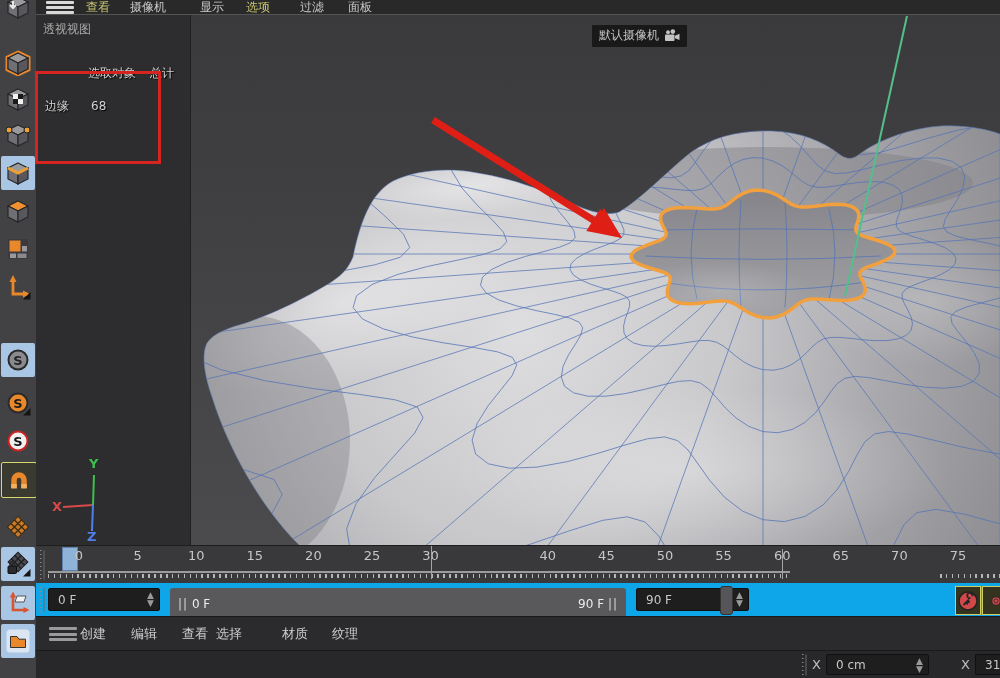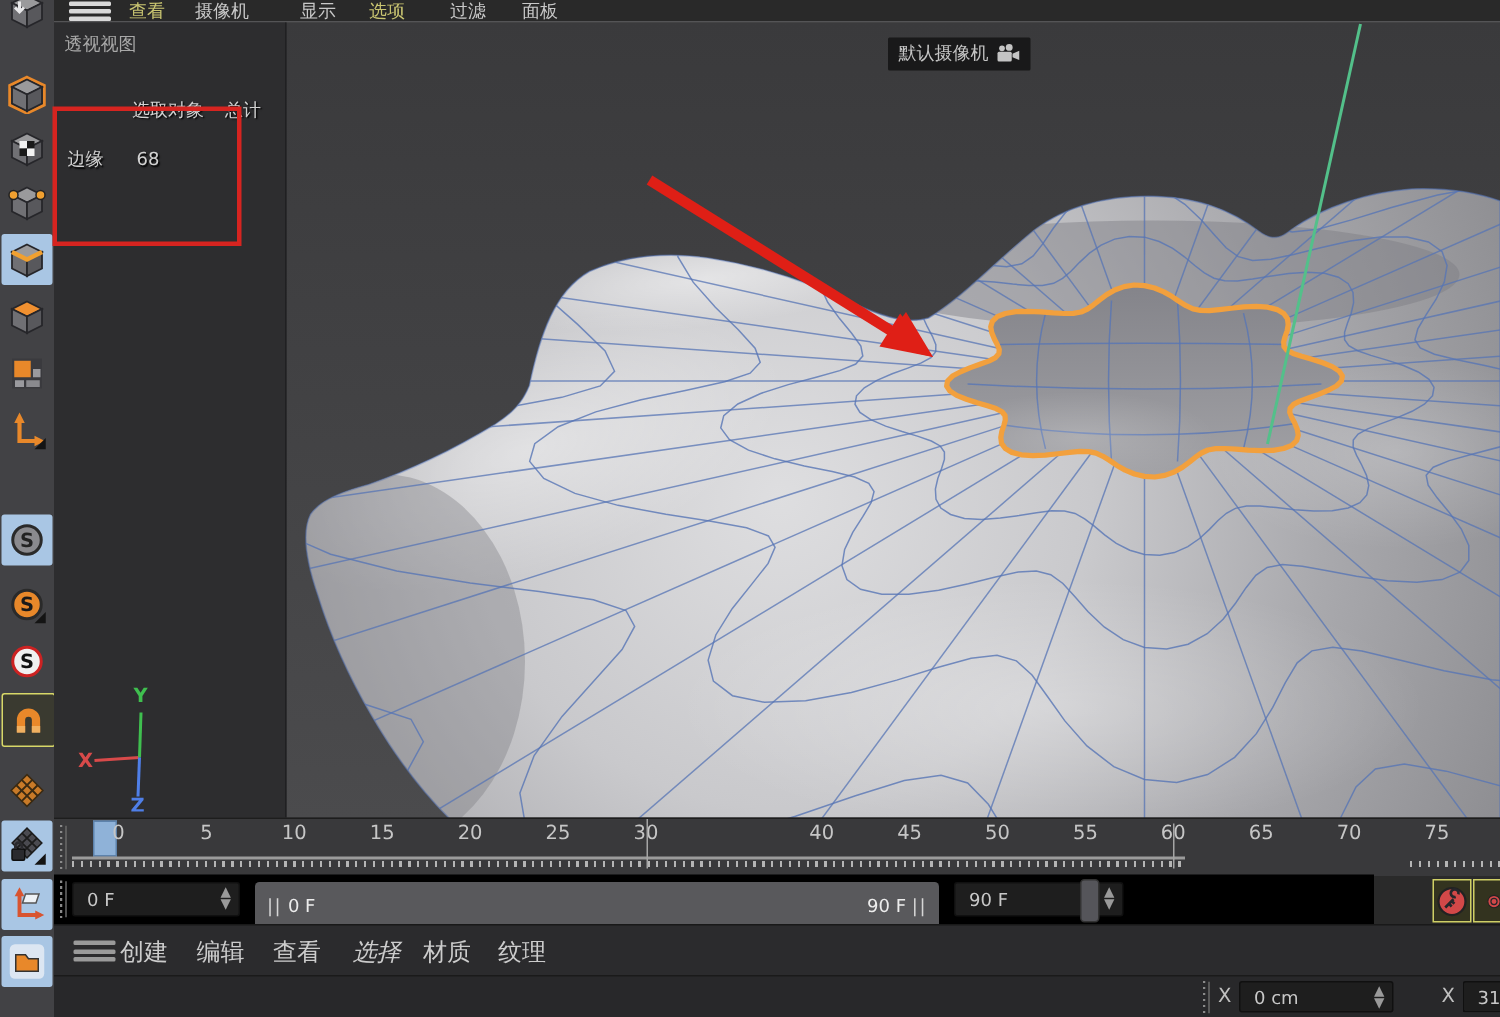--- a/index.html
+++ b/index.html
@@ -44,36 +44,36 @@
   #playhead{position:absolute;left:26px;top:1px;width:14px;height:22px;background:#8fb2d8;border:1px solid #5d82ab;}
   #ruler-baseline{position:absolute;left:12px;top:25px;width:742px;height:2px;background:#9b9b9b;}
   .ruler-dots{position:absolute;top:28px;height:4px;
               background:repeating-linear-gradient(90deg,#b5b5b5 0 1.5px,transparent 1.5px 5.9px);}
   .marker-line{position:absolute;top:0;width:1px;background:#a5a5a5;}
   .drag-dots{position:absolute;left:4px;top:4px;width:7px;bottom:4px;
              background:repeating-linear-gradient(#8a8a8a 0 1.5px,transparent 1.5px 4px);
              background-size:1.5px 100%,0 0;background-repeat:repeat-y;width:2px;box-shadow:3px 0 0 -0.5px #6a6a6a;}
 
   
-  #range-row{left:36px;top:583px;width:880px;height:33px;background:#000000;}
+  #range-row{left:36px;top:583px;width:964px;height:33px;background:#0ea5e9;}
   .spinner{position:absolute;top:5px;height:23px;background:#1e1e1e;border:1px solid #101010;border-radius:2px;
            display:flex;align-items:center;font-size:12px;color:#c8c8c8;padding-left:9px;box-sizing:border-box;}
   .spin-arrows{position:absolute;right:5px;top:2px;display:flex;flex-direction:column;line-height:8px;
                font-size:9px;color:#9a9a9a;}
   #range-bar{position:absolute;left:134px;top:5px;width:456px;height:23px;background:#59595c;border-radius:3px;
              font-size:12px;color:#ececec;display:flex;align-items:center;justify-content:space-between;
              padding:16px 8px;box-sizing:border-box;}
   .grip-glyph{color:#d6d6d6;letter-spacing:1px;}
   #range-grip{position:absolute;left:684px;top:3px;width:11px;height:27px;background:#55555a;border-radius:3px;border:1px solid #333;}
   .rec-cell{position:absolute;top:3px;width:24px;height:27px;background:#33331f;border:1px solid #cfcf66;
             display:flex;align-items:center;justify-content:center;overflow:hidden;}
 
   
   #material-menu{left:36px;top:616px;width:964px;height:34px;background:#2b2b2d;border-top:1px solid #191919;}
-  .mmenu-item{position:absolute;top:8px;font-size:16px;color:#cccccc;}
+  .mmenu-item{position:absolute;top:8px;font-size:13px;color:#cccccc;}
   #mat-hamburger{position:absolute;left:13px;top:10px;width:28px;height:14px;}
   #mat-hamburger div{height:3px;background:#9a9a9a;margin-bottom:2.5px;border-radius:1px;}
 
   
   #bottom-strip{left:36px;top:650px;width:964px;height:28px;background:#28282a;border-top:1px solid #1a1a1a;}
   .coord-label{position:absolute;top:6px;font-size:13px;color:#c0c0c0;}
   .coord-field{position:absolute;top:3px;height:21px;background:#1e1e1e;border:1px solid #101010;border-radius:2px;
                font-size:12px;color:#c8c8c8;display:flex;align-items:center;padding-left:9px;box-sizing:border-box;overflow:hidden;}
 </style>
 </head>
@@ -420,21 +420,21 @@
 
   <div id="material-menu" class="abs">
     <div id="mat-hamburger">
         <div></div>
         <div></div>
         <div></div>
       </div>
   <span class="mmenu-item" style="left: 44px;">创建</span>
       <span class="mmenu-item" style="left: 95px;">编辑</span>
       <span class="mmenu-item" style="left: 146px;">查看</span>
-      <span class="mmenu-item" style="left: 199px; font-style: italic;">选择</span>
+      <span class="mmenu-item" style="left: 180px;">选择</span>
       <span class="mmenu-item" style="left: 246px;">材质</span>
       <span class="mmenu-item" style="left: 296px;">纹理</span>
     </div>
 
   <div id="bottom-strip" class="abs">
     <div class="drag-dots" style="left:766px;top:3px;bottom:3px;"></div>
     <span class="coord-label" style="left:776px;">X</span>
     <div class="coord-field" style="left:790px;width:103px;">
       <span>0 cm</span>
       <span class="spin-arrows">

